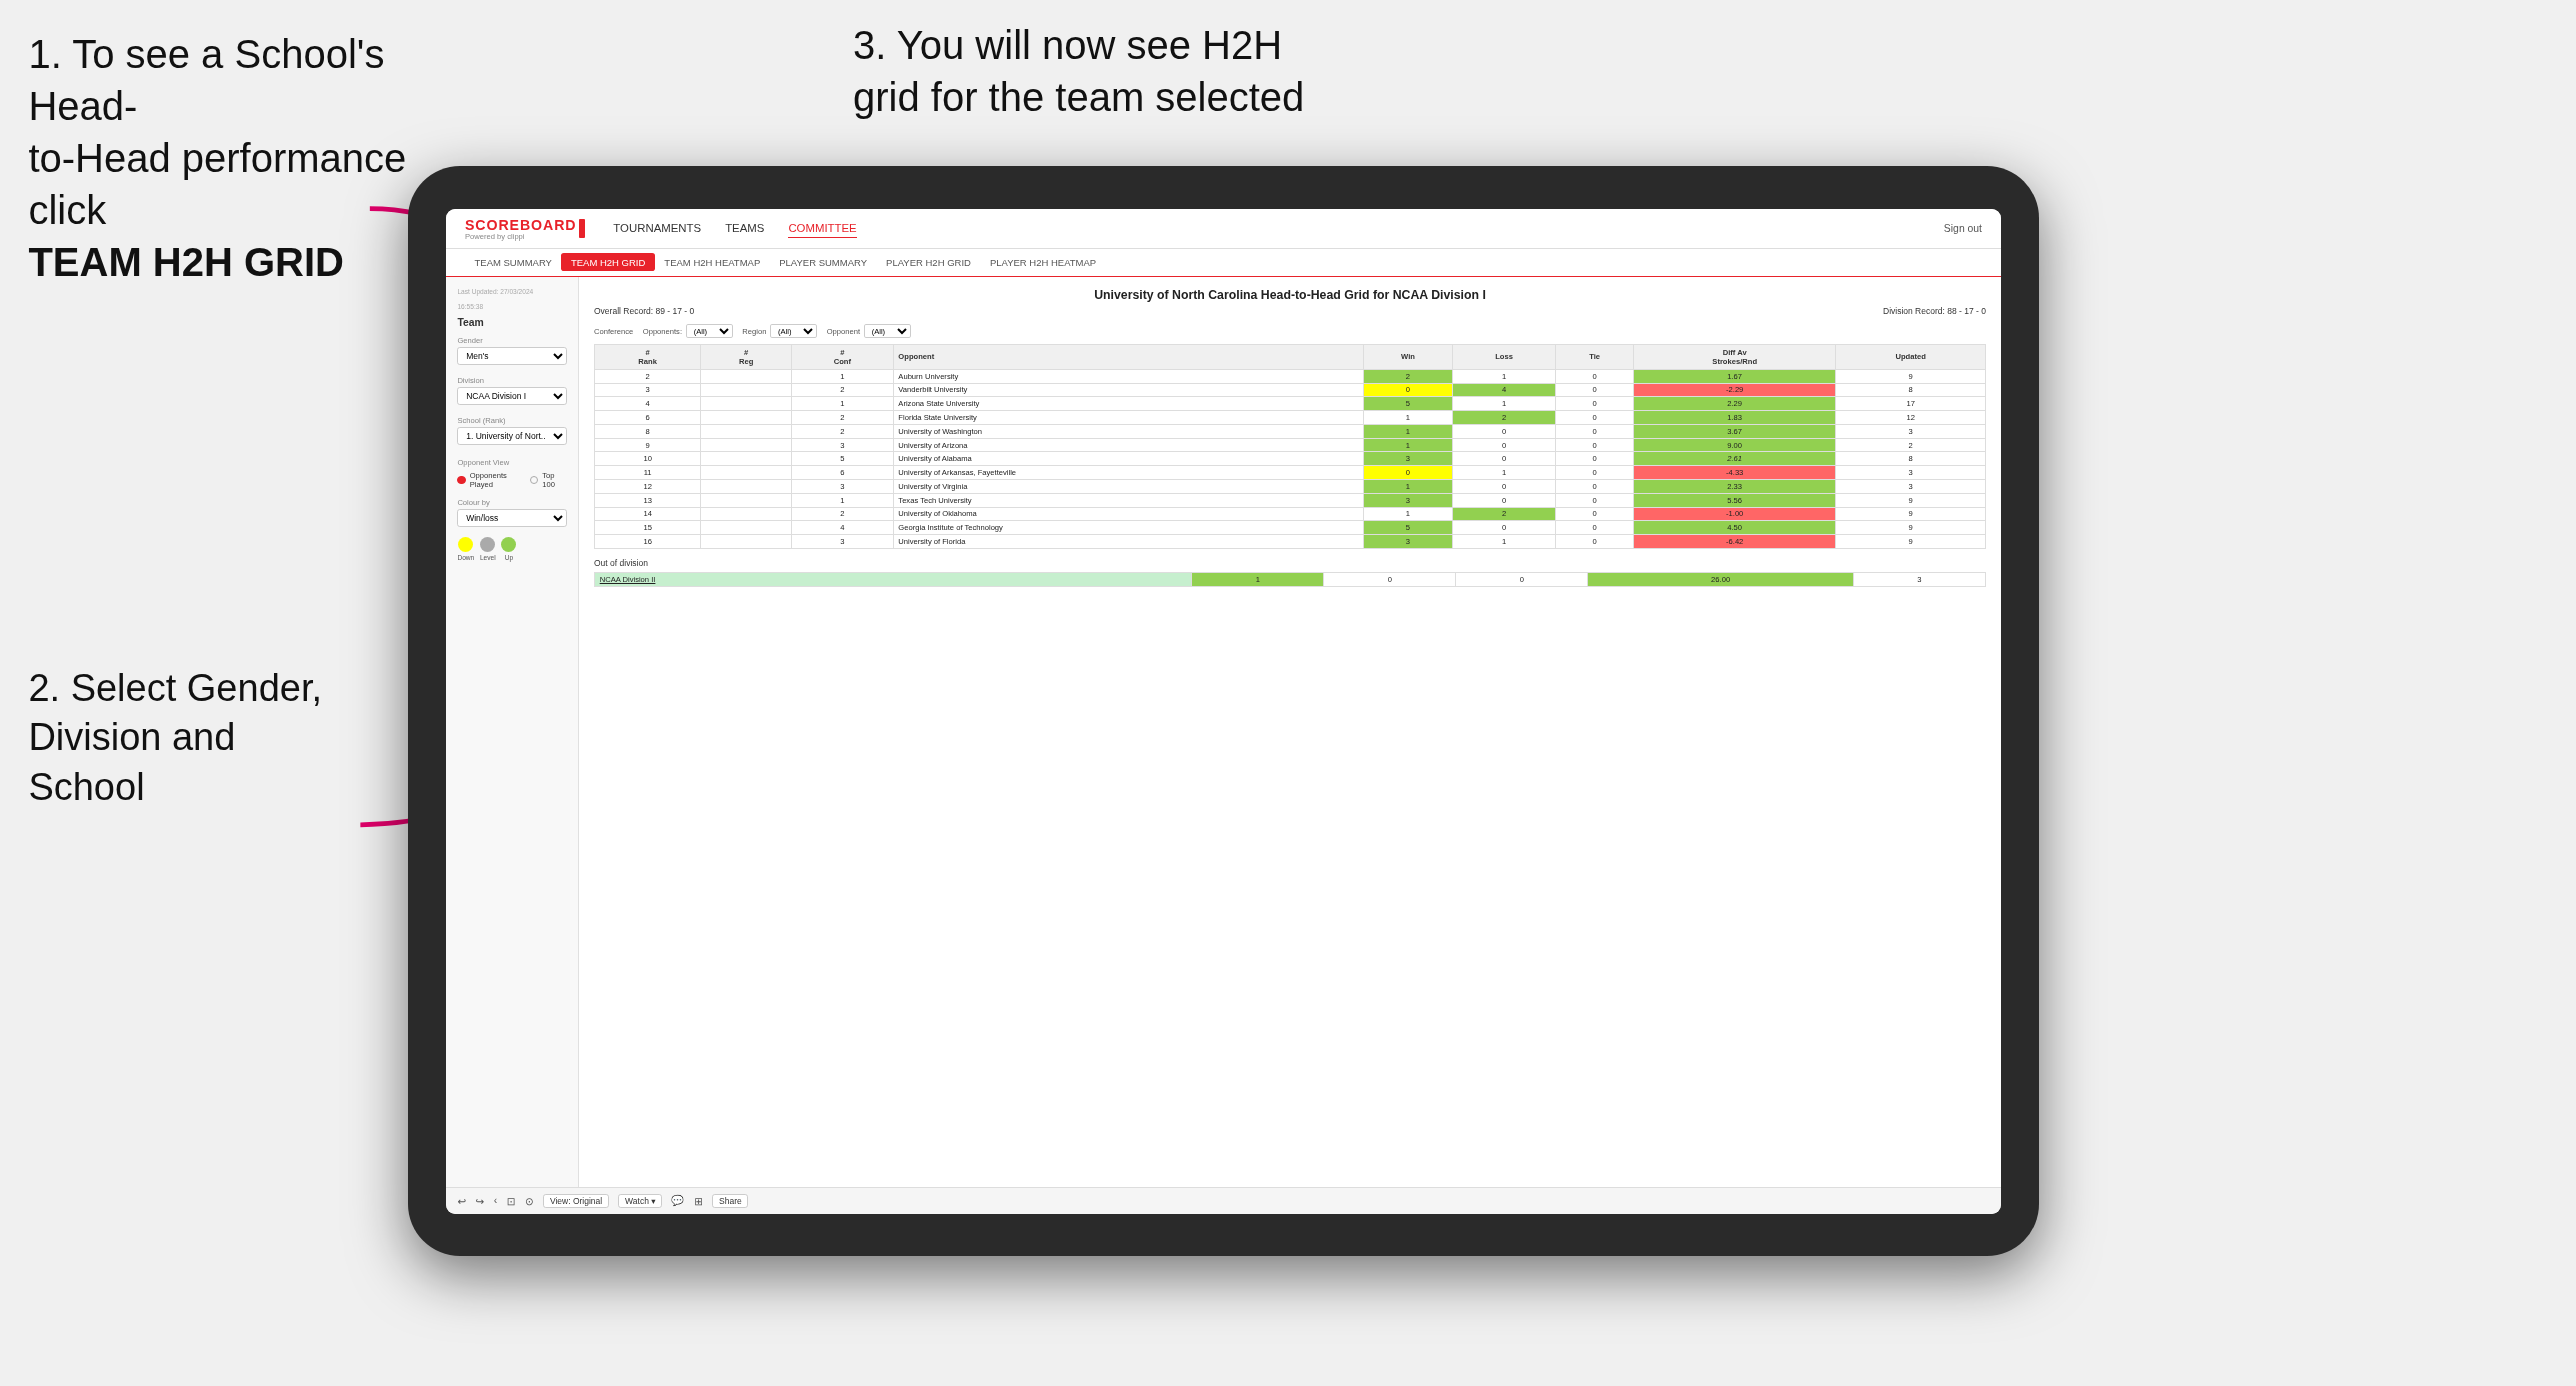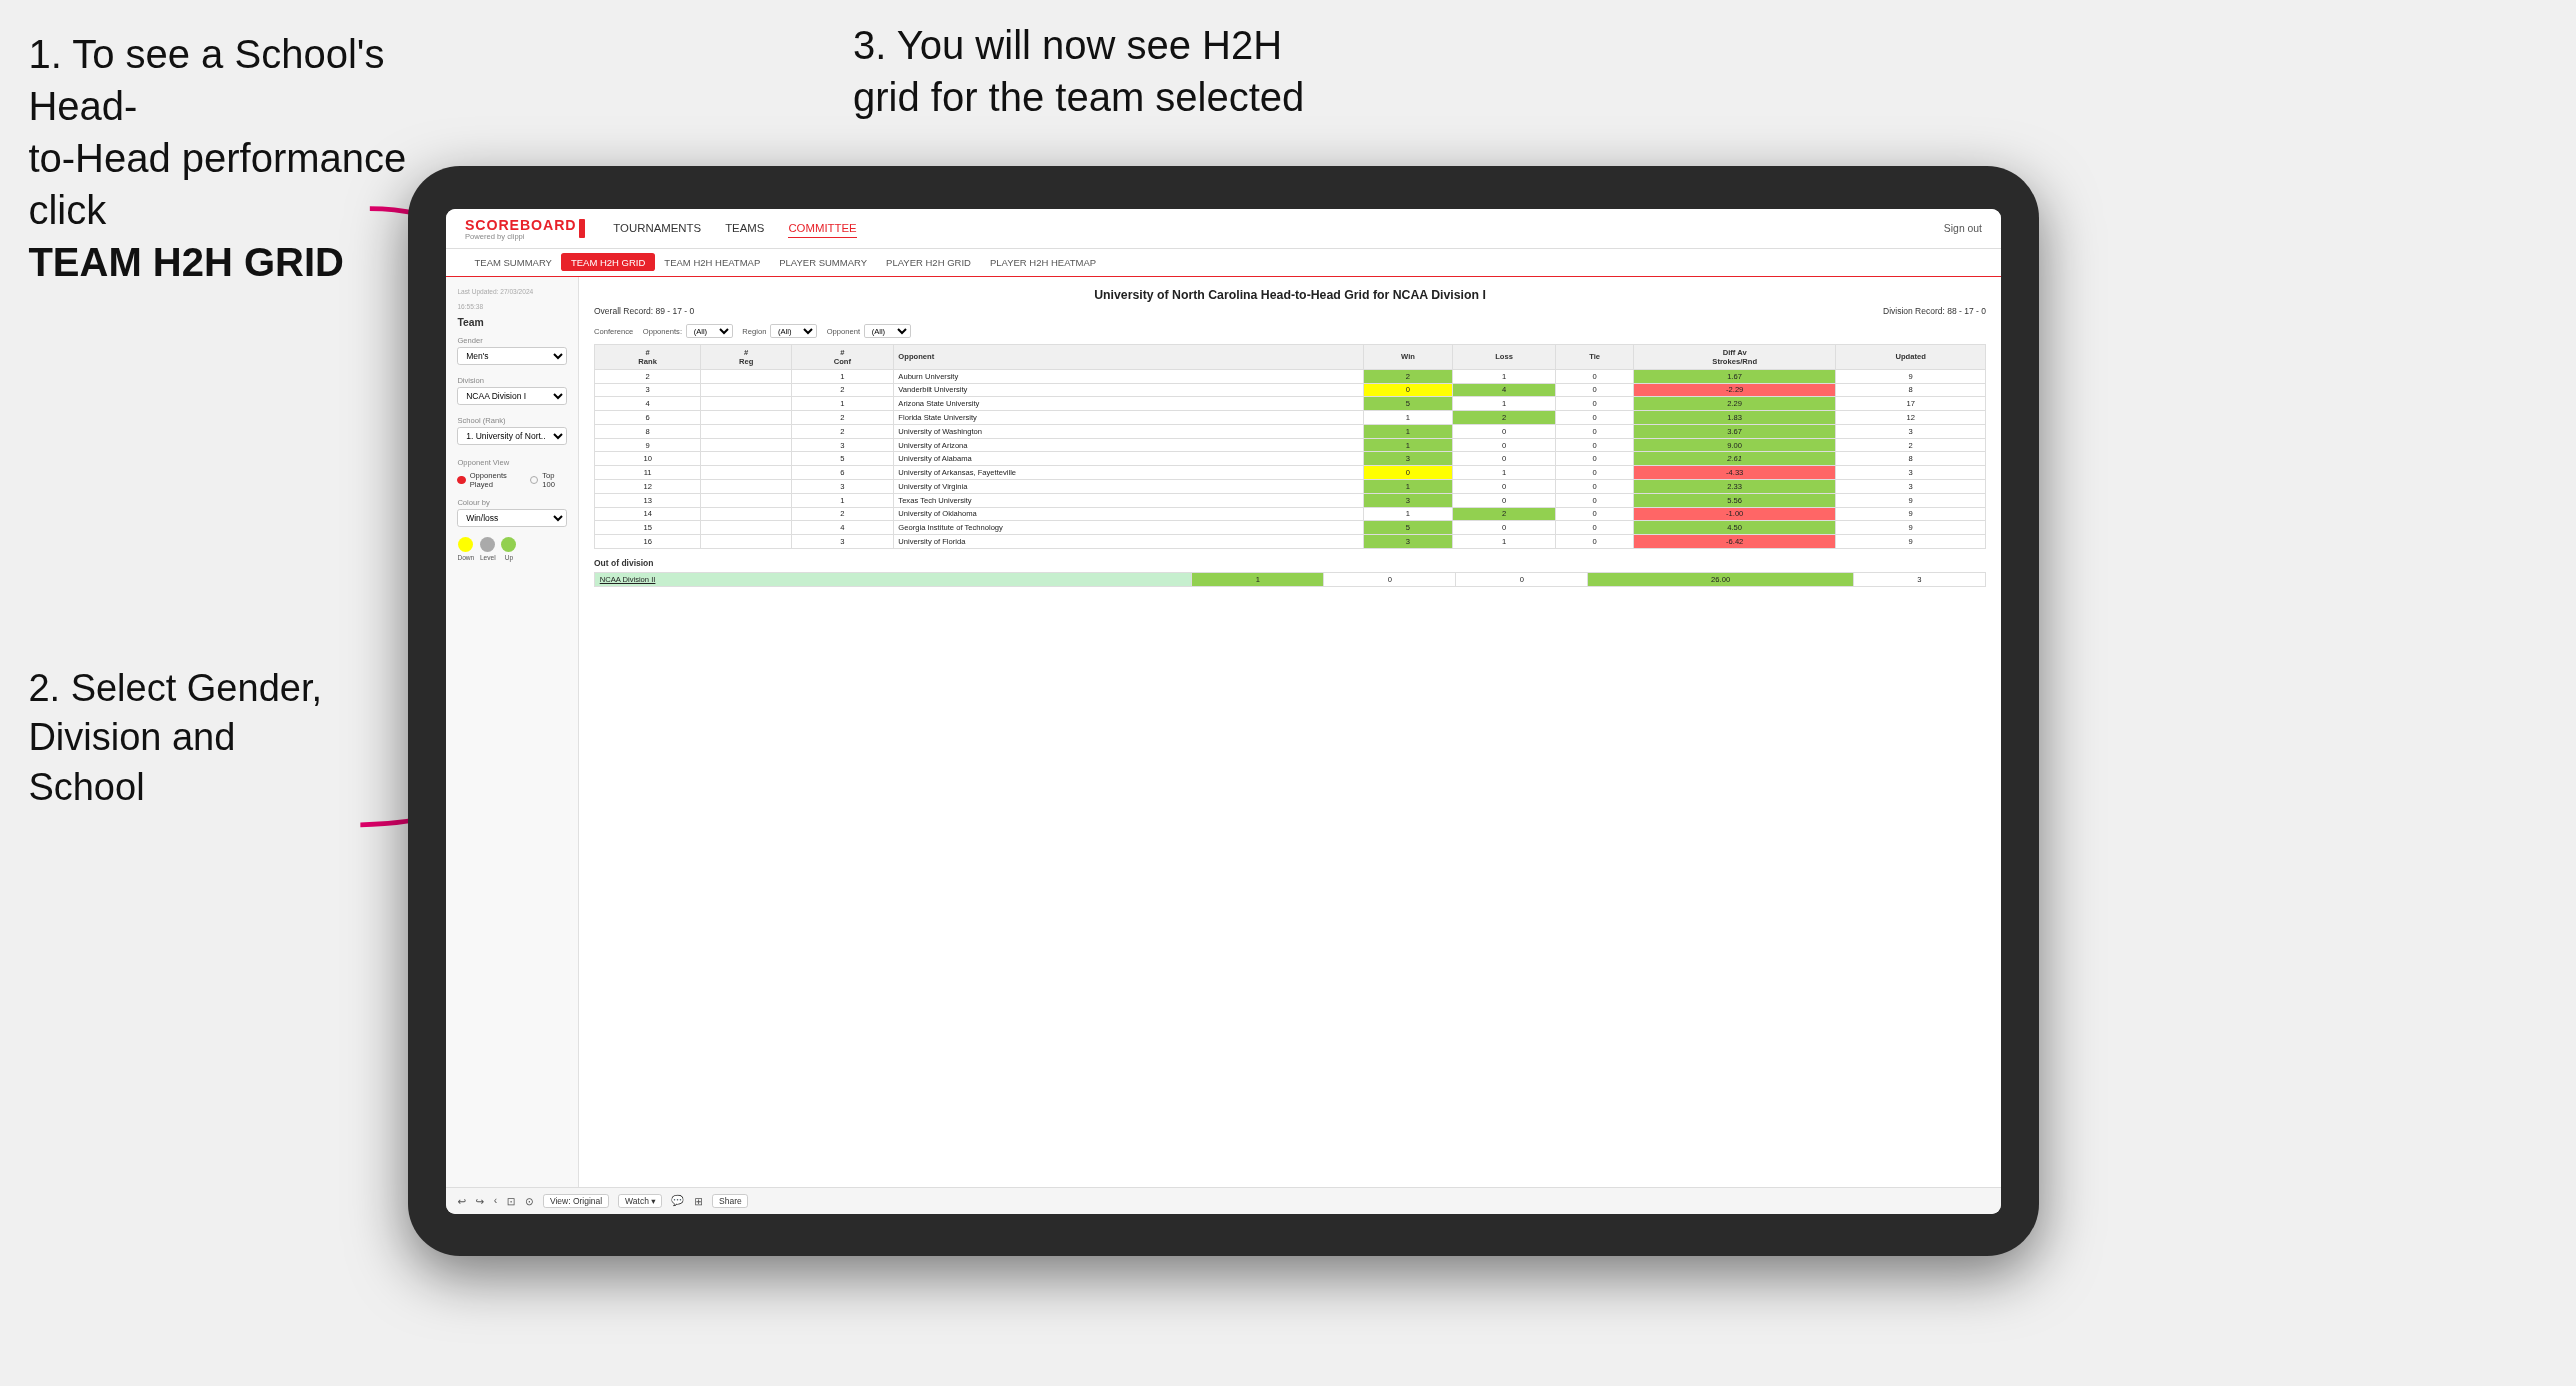--- a/index.html
+++ b/index.html
@@ -276,21 +276,21 @@
       text-align: center;
       color: #222;
     }
     .data-table td.left { text-align: left; }
     .cell-green { background: #92d050; }
     .cell-lightgreen { background: #c6efce; text-decoration: underline; }
 
     .out-of-div {
       margin-top: 9.5px;
       font-size: 8.5px;
-      font-weight: bold;
+      font-weight: normal;
       color: #333;
     }
 
     
     .toolbar {
       background: #f5f5f5;
       border-top: 0.9px solid #ddd;
       height: 26.5px;
       display: flex;
       align-items: center;

